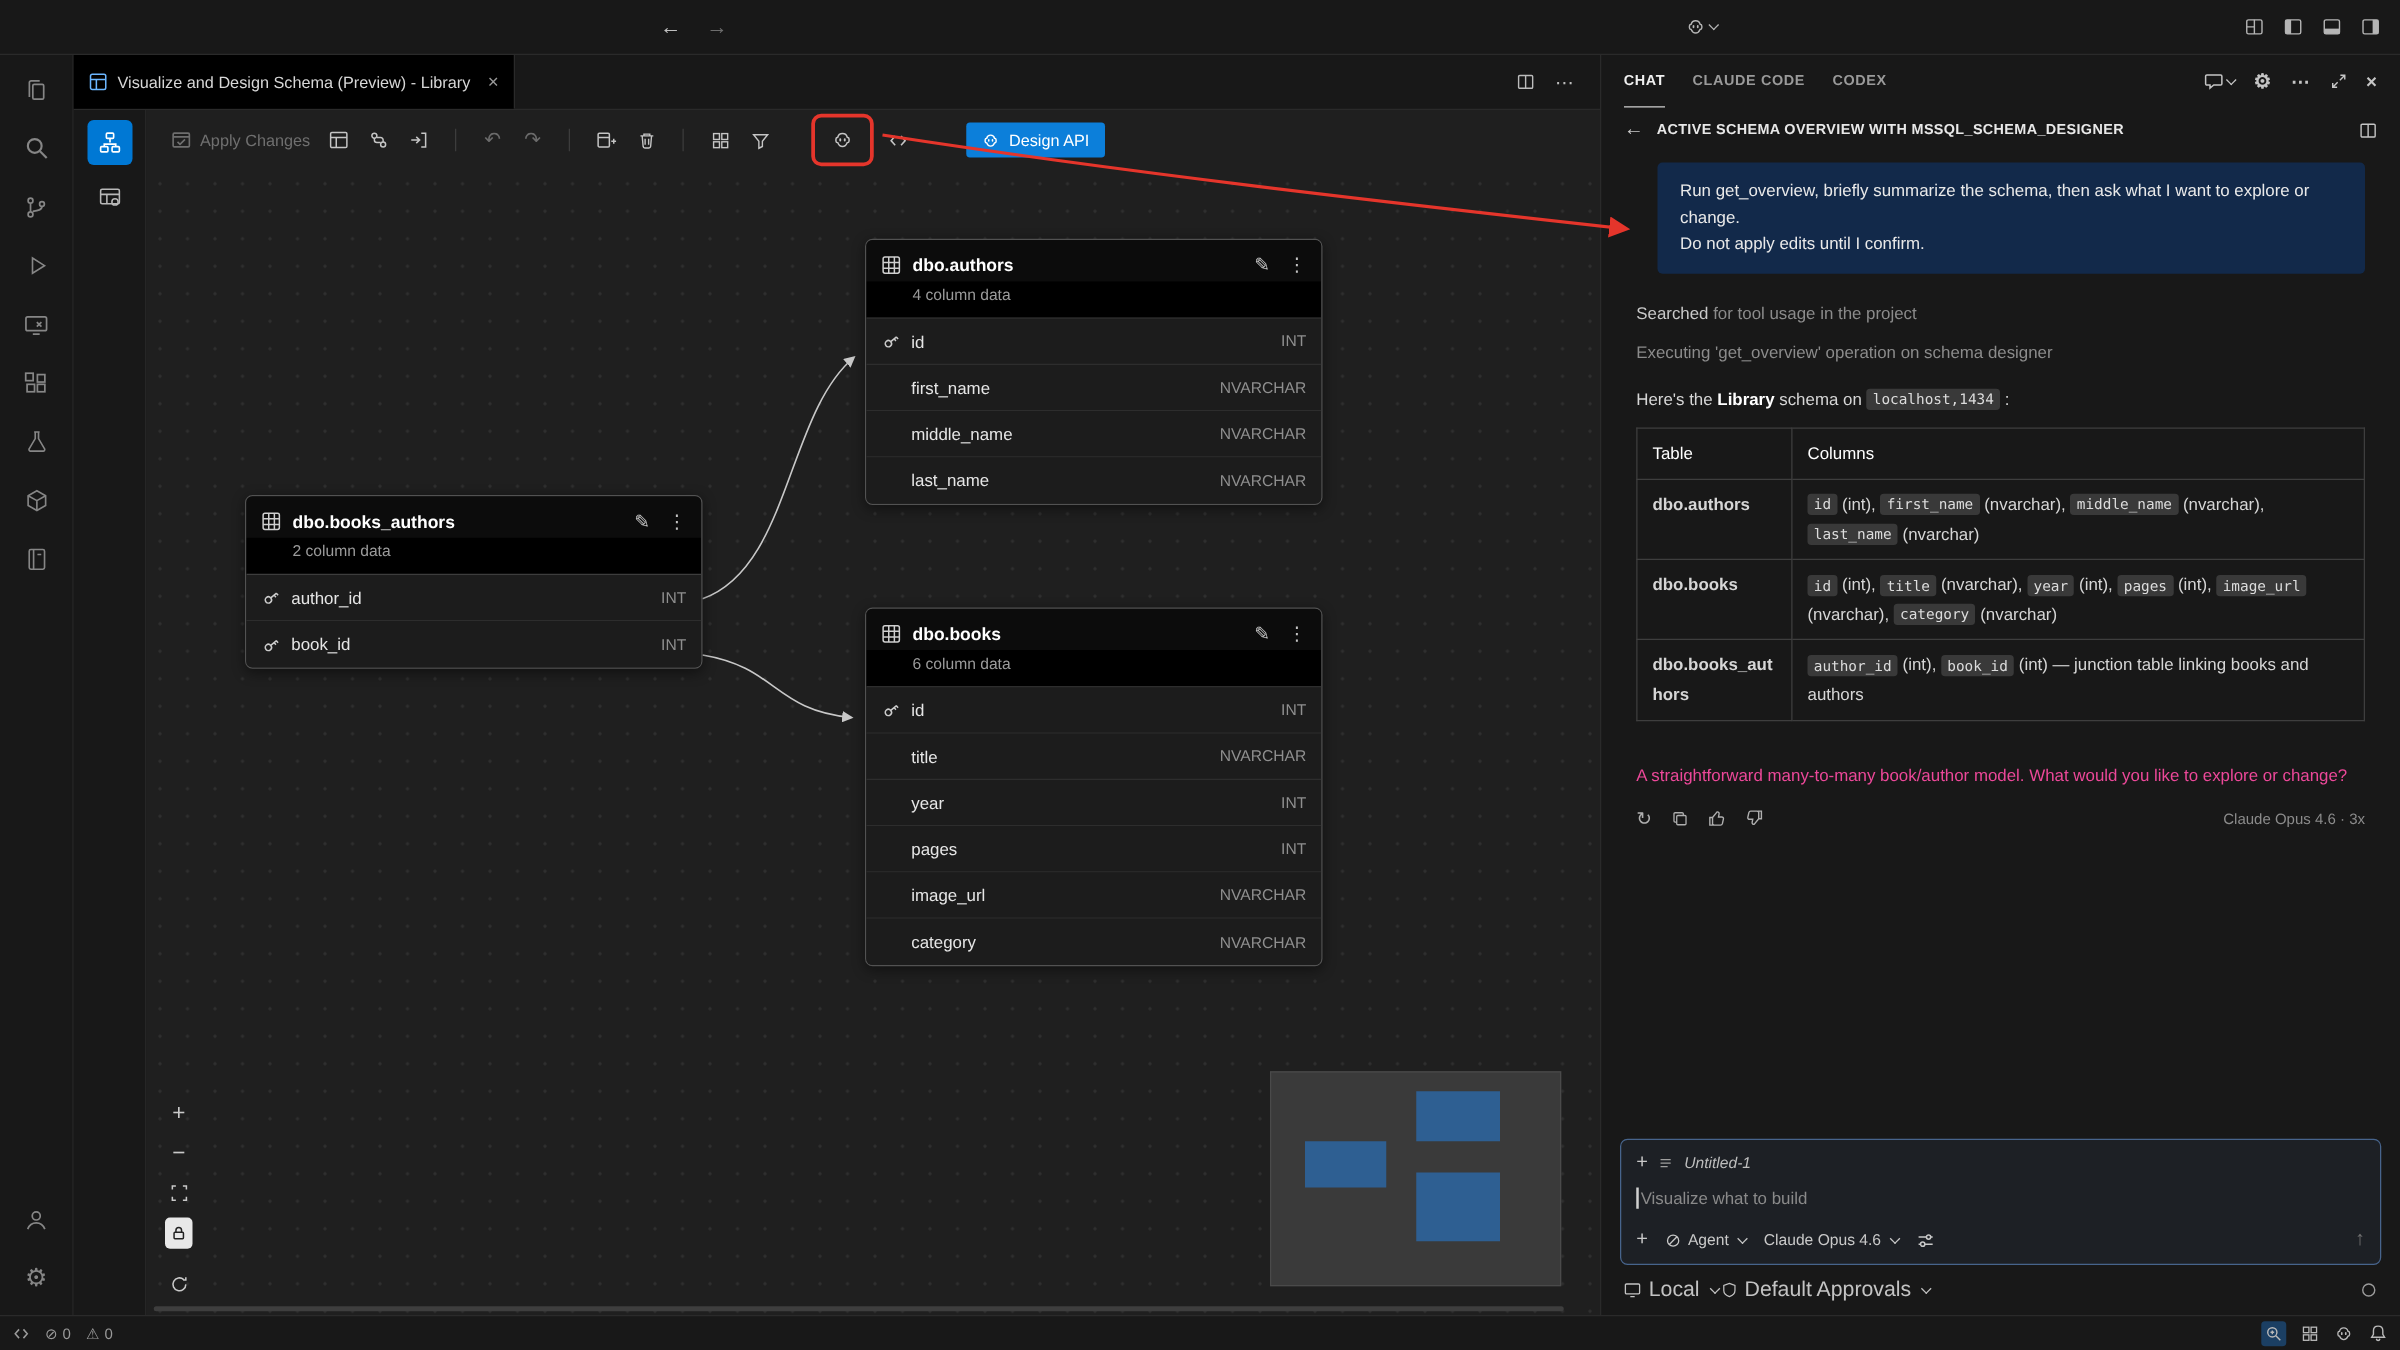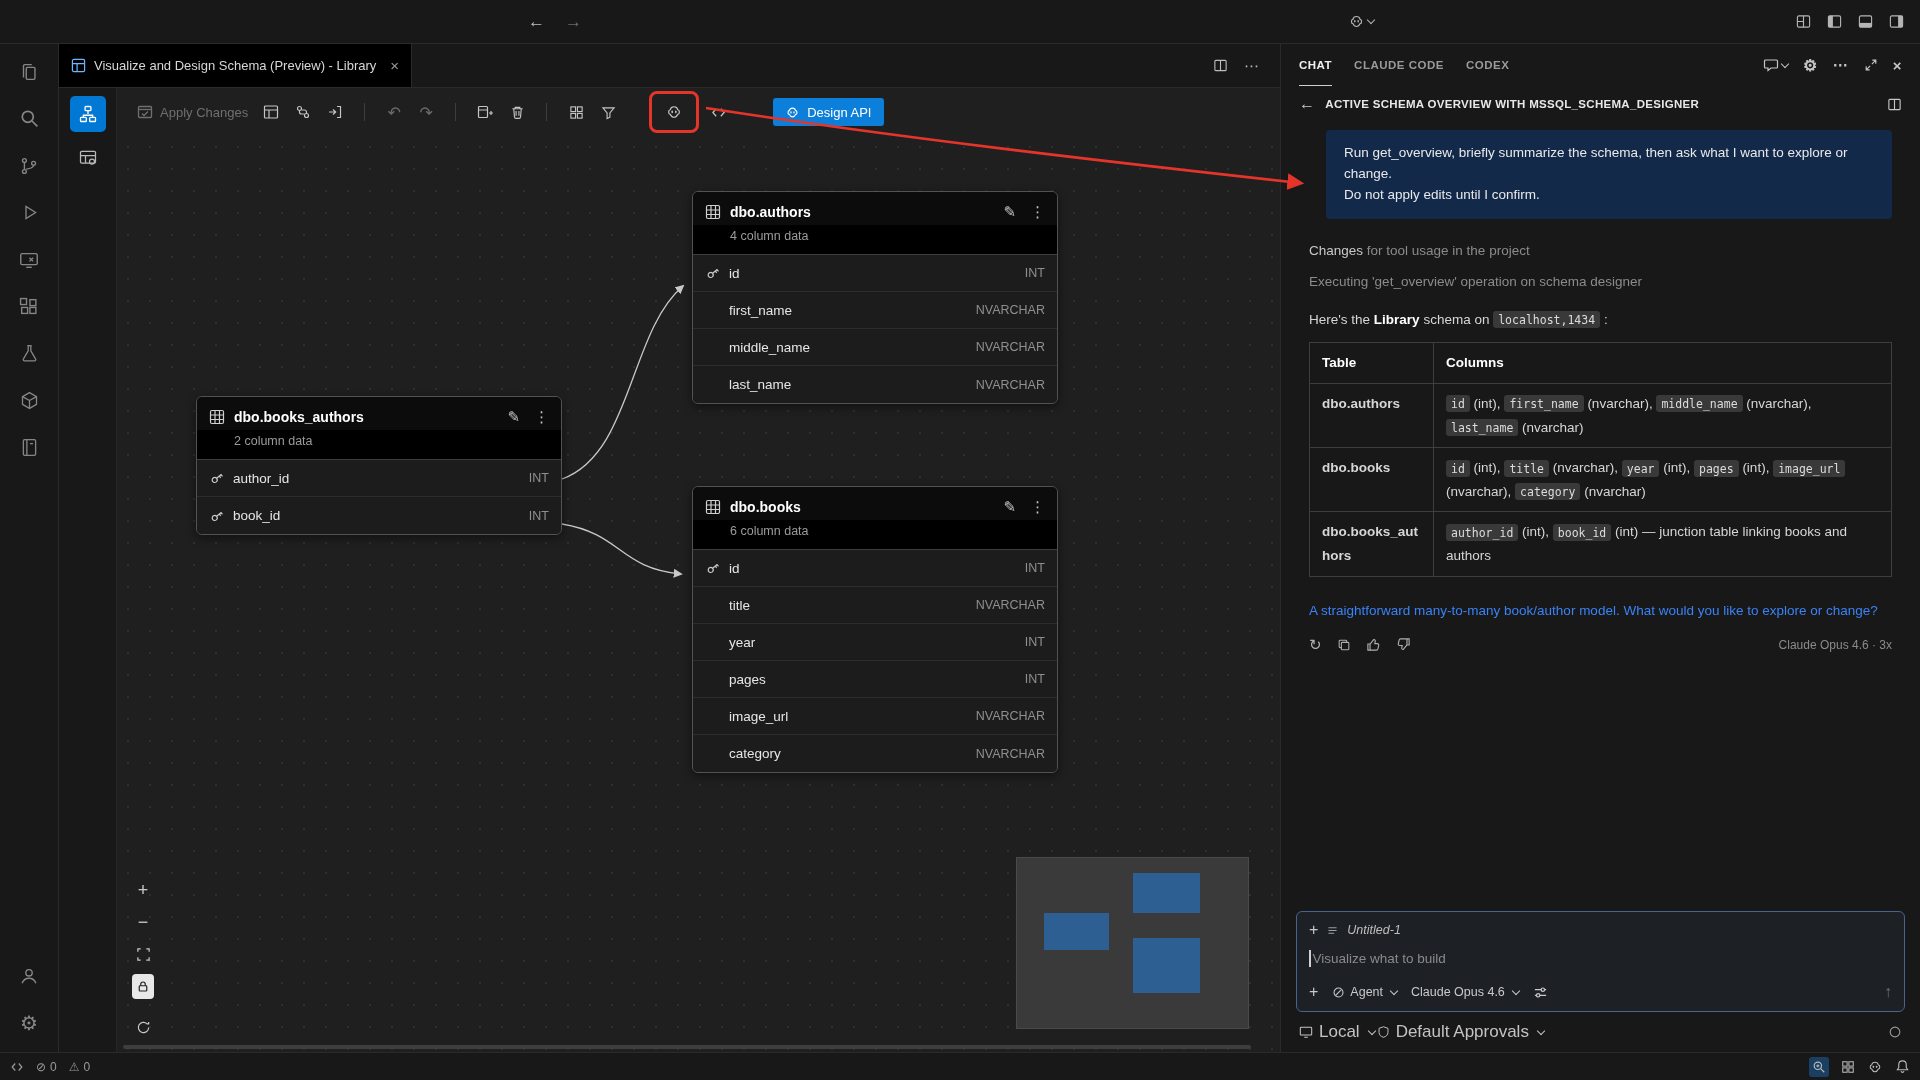--- a/index.html
+++ b/index.html
@@ -85,24 +85,24 @@
   .user-card{background:#12294a;border-radius:4px;padding:13px 18px;margin-left:17px;color:#e9e9e9;font-size:13.5px;line-height:1.55}
   .prog{margin-top:24px;font-size:13.5px}
   .prog + .prog{margin-top:16px}
   .seg-plain{color:#c9c9c9}
   .seg-muted{color:#8b8b8b}
   .seg-bold{font-weight:bold;color:#fff}
   .chip{font-family:"DejaVu Sans Mono",monospace;font-size:11.5px;background:#393939;color:#dcdcdc;border-radius:3px;padding:1.5px 5px;white-space:nowrap}
   .intro{margin-top:20px;color:#d6d6d6;font-size:13.5px;line-height:1.6}
   table.schema{border-collapse:collapse;margin-top:12px;width:100%}
   table.schema th,table.schema td{border:1px solid #3e3e3e;text-align:left;vertical-align:top;padding:8px 12px;font-size:13.5px;line-height:1.75;color:#d6d6d6}
-  table.schema th{color:#fff;font-weight:bold}
+  table.schema th{color:#fff;font-weight:normal}
   table.schema th:first-child{width:124px}
   td.tname{font-weight:bold;color:#fff;word-break:break-all}
-  .closing{margin-top:24px;color:#3b82f6;font-size:13.5px;line-height:1.55}
+  .closing{margin-top:34px;color:#ec4899;font-size:13.5px;line-height:1.55}
   .actions{display:flex;align-items:center;gap:15px;margin-top:14px;color:#aeaeae}
   .actions .meta{margin-left:auto;color:#8b8b8b;font-size:12px}
   .chat-spacer{flex:1}
 
   .input-card{margin:10px 15px 6px;border:1px solid #47648c;border-radius:6px;background:#1d2025;padding:9px 12px 10px}
   .ic-row1{display:flex;align-items:center;gap:8px;color:#9f9f9f;font-size:12.5px}
   .ic-title{font-style:italic;color:#bdbdbd}
   .ic-row2{margin:11px 0 16px;color:#8a8a8a;font-size:13.5px;display:flex;align-items:center}
   .caret{width:1.5px;height:17px;background:#d0d0d0;margin-right:2px}
   .ic-row3{display:flex;align-items:center;gap:14px;color:#c9c9c9;font-size:12.5px}
@@ -596,21 +596,21 @@
             <path d="M8 2.5v11"></path>
           </svg>
       </span>
     </div>
 
     <div class="chat-scroll">
       <div class="user-card">
           <div>Run get_overview, briefly summarize the schema, then ask what I want to explore or change.</div>
           <div>Do not apply edits until I confirm.</div>
         </div>
-      <div class="prog"><span class="seg-plain">Changes</span><span class="seg-muted"> for tool usage in the project</span></div>
+      <div class="prog"><span class="seg-plain">Searched</span><span class="seg-muted"> for tool usage in the project</span></div>
       <div class="prog"><span class="seg-muted">Executing 'get_overview' operation on schema designer</span></div>
       <div class="intro"><span>Here's the </span><span class="seg-bold">Library</span><span> schema on </span><span class="chip">localhost,1434</span><span> :</span></div>
       <table class="schema">
         <thead>
           <tr>
             <th>Table</th>
             <th>Columns</th>
           </tr>
         </thead>
         <tbody>

